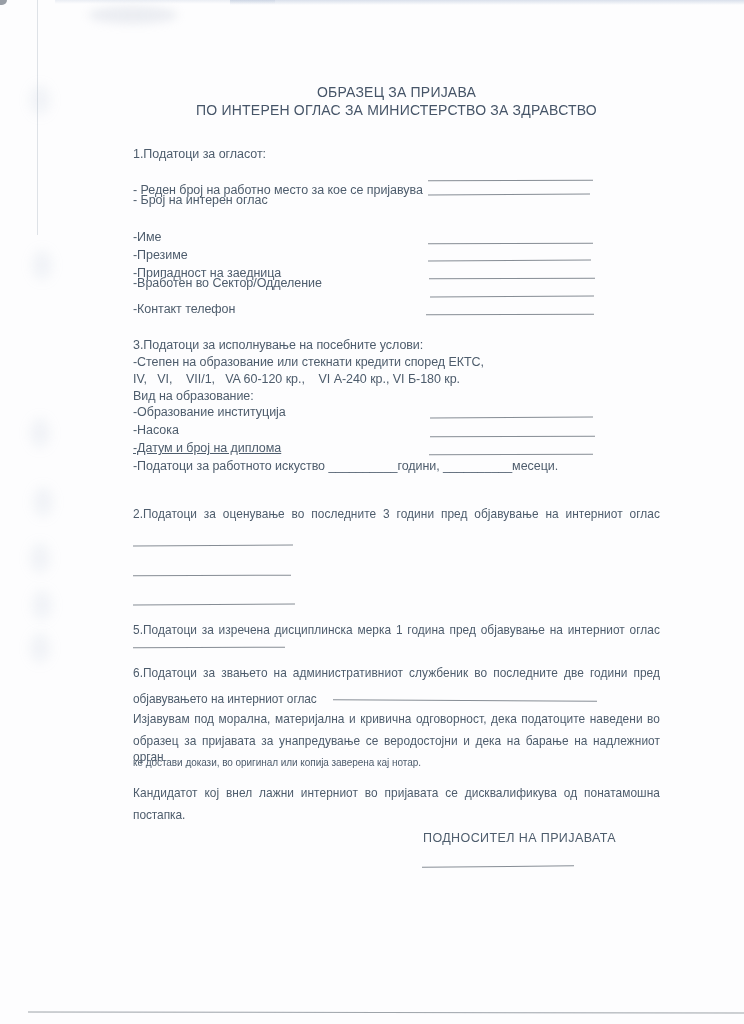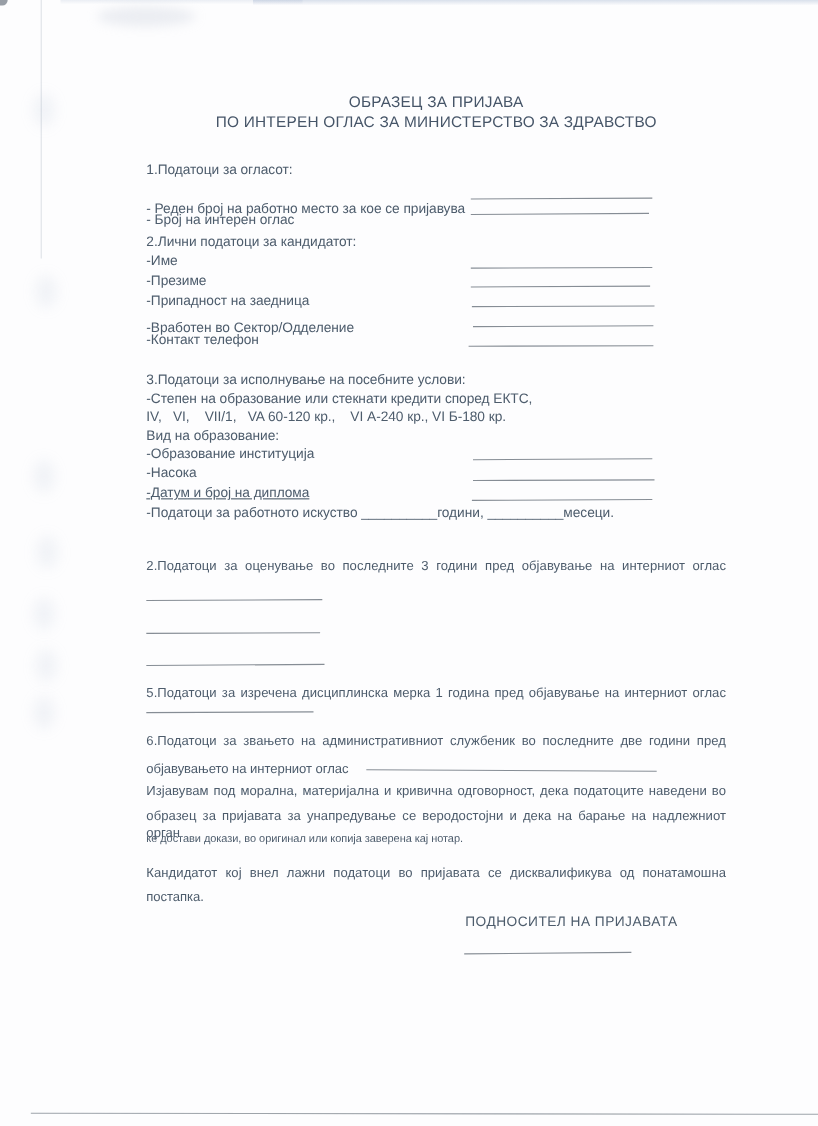--- a/index.html
+++ b/index.html
@@ -87,28 +87,27 @@
 
   <div class="title" style="top:83px;">ОБРАЗЕЦ ЗА ПРИЈАВА</div>
   <div class="title" style="top:101px;">ПО ИНТЕРЕН ОГЛАС ЗА МИНИСТЕРСТВО ЗА ЗДРАВСТВО</div>
 
   <div class="lbl" style="left:133px;top:146px;">1.Податоци за огласот:</div>
   <div class="lbl" style="left:133px;top:164px;margin-top:28px;">- Број на интерен оглас</div>
   <div class="ln" style="left:428px;top:180px;width:165px;transform:rotate(-.25deg);"></div>
   <div class="lbl" style="left:133px;top:182px;">- Реден број на работно место за кое се пријавува</div>
   <div class="ln" style="left:428px;top:194px;width:162px;transform:rotate(-.4deg);"></div>
 
-  <div class="lbl" style="left:133px;top:212px;">2.Лични податоци за кандидатот:</div>
   <div class="lbl" style="left:133px;top:229px;">-Име</div>
   <div class="ln" style="left:428px;top:243px;width:165px;transform:rotate(-.2deg);"></div>
   <div class="lbl" style="left:133px;top:247px;">-Презиме</div>
   <div class="ln" style="left:428px;top:260px;width:163px;transform:rotate(-.3deg);"></div>
   <div class="lbl" style="left:133px;top:265px;">-Припадност на заедница</div>
   <div class="ln" style="left:429px;top:278px;width:166px;transform:rotate(-.2deg);"></div>
-  <div class="lbl" style="left:133px;top:290px;">-Вработен во Сектор/Одделение</div>
+  <div class="lbl" style="left:133px;top:275px;">-Вработен во Сектор/Одделение</div>
   <div class="ln" style="left:430px;top:296px;width:164px;transform:rotate(-.3deg);"></div>
   <div class="lbl" style="left:133px;top:301px;">-Контакт телефон</div>
   <div class="ln" style="left:426px;top:314px;width:168px;transform:rotate(-.15deg);"></div>
 
   <div class="lbl" style="left:133px;top:337px;">3.Податоци за исполнување на посебните услови:</div>
   <div class="lbl" style="left:133px;top:354px;">-Степен на образование или стекнати кредити според ЕКТС,</div>
   <div class="lbl pre" style="left:133px;top:371px;">IV,   VI,    VII/1,   VA 60-120 кр.,    VI А-240 кр., VI Б-180 кр.</div>
   <div class="lbl" style="left:133px;top:388px;">Вид на образование:</div>
   <div class="lbl" style="left:133px;top:404px;">-Образование институција</div>
   <div class="ln" style="left:430px;top:417px;width:163px;transform:rotate(-.3deg);"></div>
@@ -126,19 +125,19 @@
   <div class="jline" style="top:622px;">5.Податоци за изречена дисциплинска мерка 1 година пред објавување на интерниот оглас</div>
   <div class="ln" style="left:133px;top:647px;width:152px;transform:rotate(-.25deg);"></div>
 
   <div class="jline" style="top:665px;">6.Податоци за звањето на административниот службеник во последните две години пред</div>
   <div class="lbl" style="left:133px;top:658px;font-size:11.9px;margin-top:33px;">објавувањето на интерниот оглас</div>
   <div class="ln" style="left:333px;top:700px;width:264px;transform:rotate(.3deg);"></div>
 
   <div class="jline" style="top:711px;">Изјавувам под морална, материјална и кривична одговорност, дека податоците наведени во</div>
   <div class="jline" style="top:733px;">образец за пријавата за унапредување се веродостојни и дека на барање на надлежниот орган</div>
   <div class="lbl" style="left:133px;top:755px;font-size:10px;">ке достави докази, во оригинал или копија заверена кај нотар.</div>
-  <div class="jline" style="top:785px;">Кандидатот кој внел лажни податоци во пријавата се дисквалификува од понатамошна</div>
+  <div class="jline" style="top:785px;">Кандидатот кој внел лажни интерниот во пријавата се дисквалификува од понатамошна</div>
   <div class="lbl" style="left:133px;top:807px;font-size:11.9px;">постапка.</div>
 
   <div class="lbl" style="left:423px;top:830px;letter-spacing:.4px;">ПОДНОСИТЕЛ НА ПРИЈАВАТА</div>
   <div class="ln" style="left:422px;top:866px;width:152px;transform:rotate(-.5deg);"></div>
 
 </div>
 
 </body></html>

